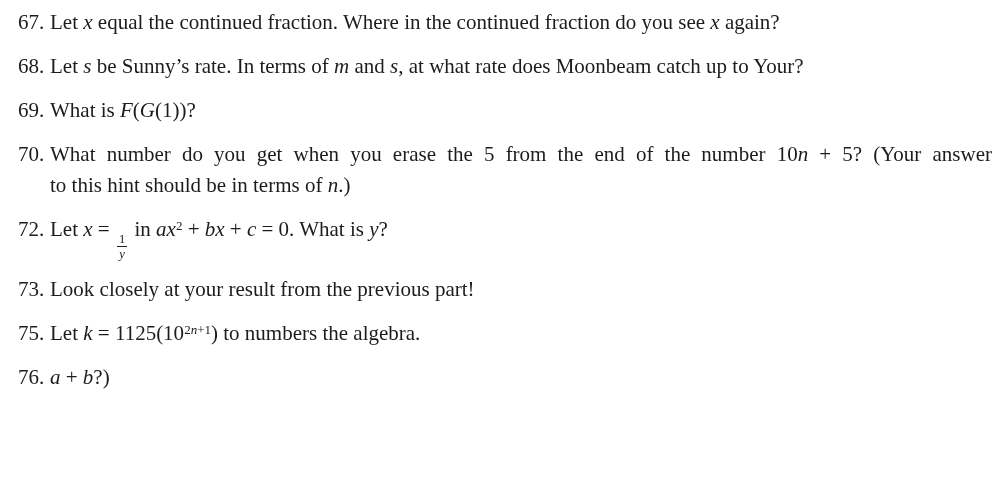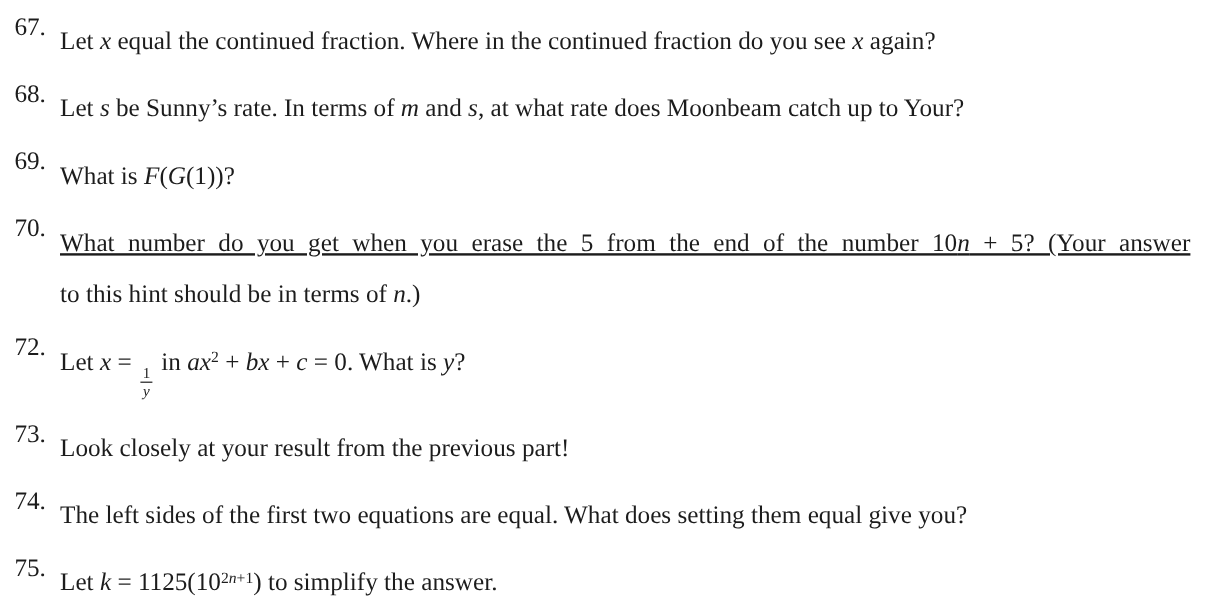--- a/index.html
+++ b/index.html
@@ -21,34 +21,33 @@
   .hint {
     display: flex;
     align-items: flex-start;
     margin-bottom: 13px;
   }
   .hint-num {
     flex: 0 0 38px;
     width: 38px;
     line-height: 31px;
     white-space: nowrap;
+    text-align: center;
   }
   .hint-text {
     flex: 1 1 auto;
     min-width: 0;
   }
   .line {
     line-height: 31px;
     text-align: left;
-    margin-top: 12px;
   }
   .line.just {
     text-align: justify;
     text-align-last: justify;
-    text-decoration: underline;
   }
   .it { font-style: italic; }
   .sup {
     font-size: 0.62em;
     vertical-align: 0.48em;
     line-height: 0;
   }
   .frac {
     display: inline-flex;
     flex-direction: column;
@@ -103,29 +102,23 @@
             </span><span> in </span><span class="it">ax</span><span class="sup">2</span><span> + </span><span class="it">bx</span><span> + </span><span class="it">c</span><span> = 0. What is </span><span class="it">y</span><span>?</span></div>
         </div>
       </div>
       <div class="hint">
         <span class="hint-num">73.</span>
         <div class="hint-text">
           <div class="line"><span>Look closely at your result from the previous part!</span></div>
         </div>
       </div>
       <div class="hint">
-        <span class="hint-num">74.</span>
-        <div class="hint-text">
-          <div class="line"><span>The left sides of the first two equations are equal. What does setting them equal give you?</span></div>
-        </div>
-      </div>
-      <div class="hint">
         <span class="hint-num">75.</span>
         <div class="hint-text">
-          <div class="line"><span>Let </span><span class="it">k</span><span> = 1125(10</span><span class="sup">2</span><span class="it sup">n</span><span class="sup">+1</span><span>) to simplify the answer.</span></div>
+          <div class="line"><span>Let </span><span class="it">k</span><span> = 1125(10</span><span class="sup">2</span><span class="it sup">n</span><span class="sup">+1</span><span>) to numbers the algebra.</span></div>
         </div>
       </div>
       <div class="hint">
         <span class="hint-num">76.</span>
         <div class="hint-text">
           <div class="line"><span class="it">a</span><span> + </span><span class="it">b</span><span>?)</span></div>
         </div>
       </div>
     </div>
 </div>

